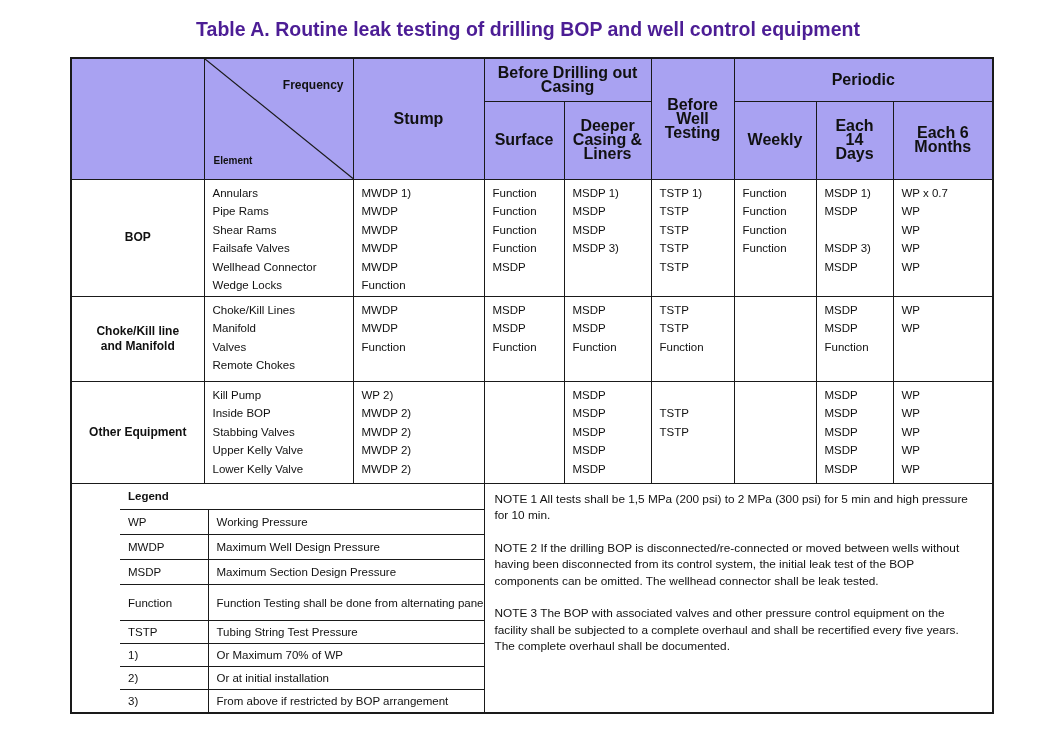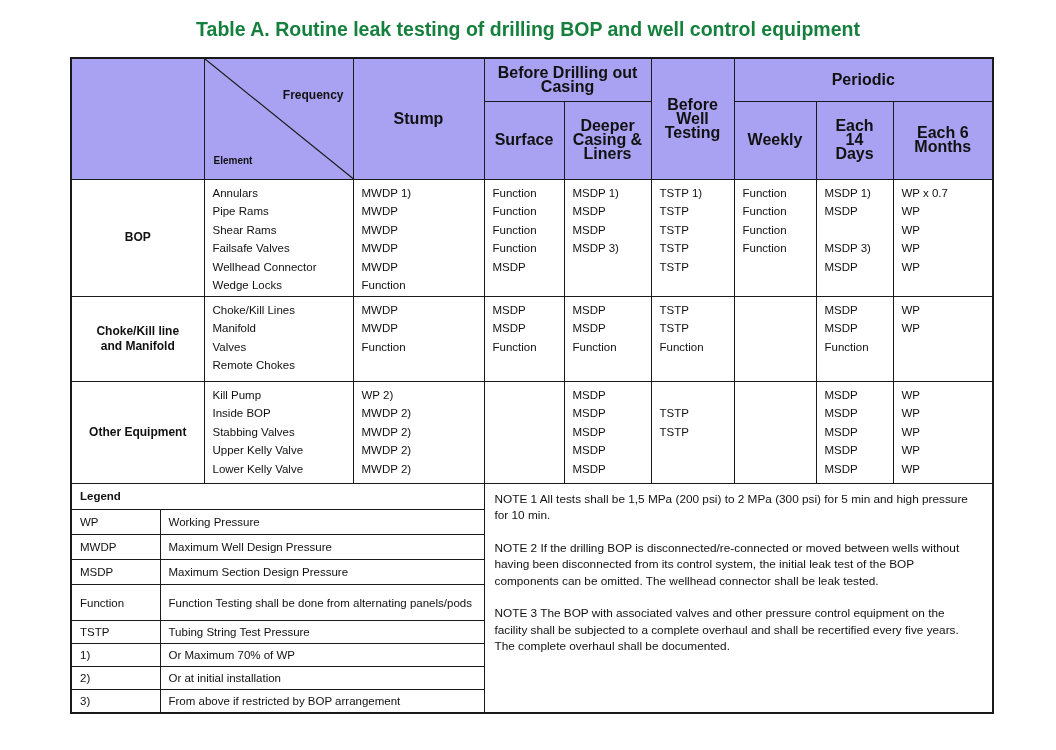--- a/index.html
+++ b/index.html
@@ -13,21 +13,21 @@
     overflow: hidden;
   }
   .title {
     position: absolute;
     top: 18px;
     left: 0;
     width: 100%;
     text-align: center;
     font-size: 19.5px;
     font-weight: bold;
-    color: #15803d;
+    color: #4c1d95;
   }
   table.main {
     position: absolute;
     left: 70px;
     top: 57px;
     width: 922px;
     border-collapse: collapse;
     table-layout: fixed;
     border: 2px solid #1a1a1a;
   }
@@ -38,21 +38,21 @@
     vertical-align: middle;
     font-weight: bold;
     font-size: 16px;
     line-height: 14px;
     white-space: pre-line;
     padding: 2px;
   }
   .diag-cell { position: relative; background: var(--header-bg, #a9a2f2); padding: 0; }
   .diag-cell svg.diag { position: absolute; left: 0; top: 0; width: 100%; height: 100%; }
   .diag-freq {
-    position: absolute; top: 29px; right: 9px;
+    position: absolute; top: 19px; right: 9px;
     font-weight: bold; font-size: 12px;
   }
   .diag-elem {
     position: absolute; bottom: 13px; left: 9px;
     font-weight: bold; font-size: 10px;
   }
   .vals {
     vertical-align: top;
     padding: 4px 3px 0 8px;
     font-size: 11.5px;
@@ -67,20 +67,21 @@
     line-height: 15px;
     white-space: pre-line;
     padding: 14px;
   }
   .bottom-left { padding: 0; vertical-align: top; }
   table.legend {
     border-collapse: collapse;
     table-layout: fixed;
     width: 100%;
     height: 100%;
+    margin-left: 48px;
   }
   table.legend td {
     border: 0;
     font-size: 11.5px;
     line-height: 14px;
     padding: 3px 8px;
     vertical-align: middle;
   }
   table.legend tr + tr td { border-top: 1px solid #1a1a1a; }
   table.legend td.term { border-right: 1px solid #1a1a1a; }

